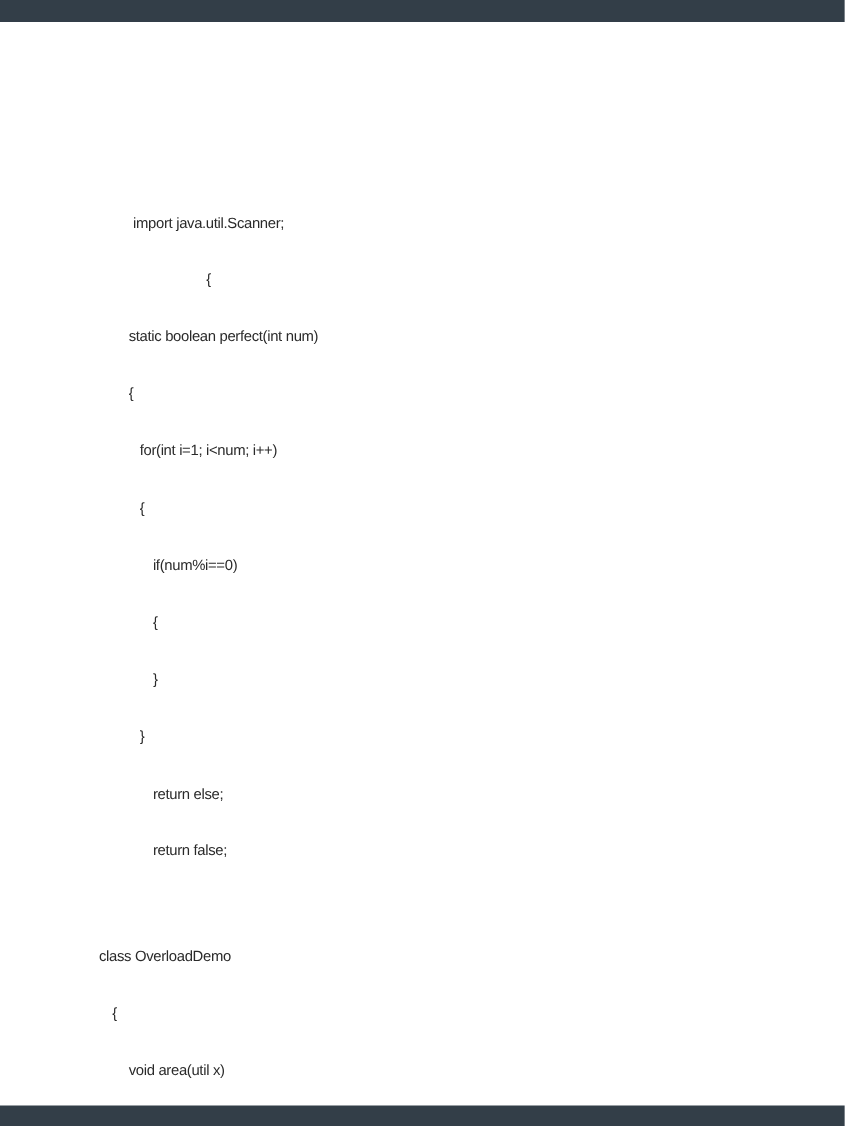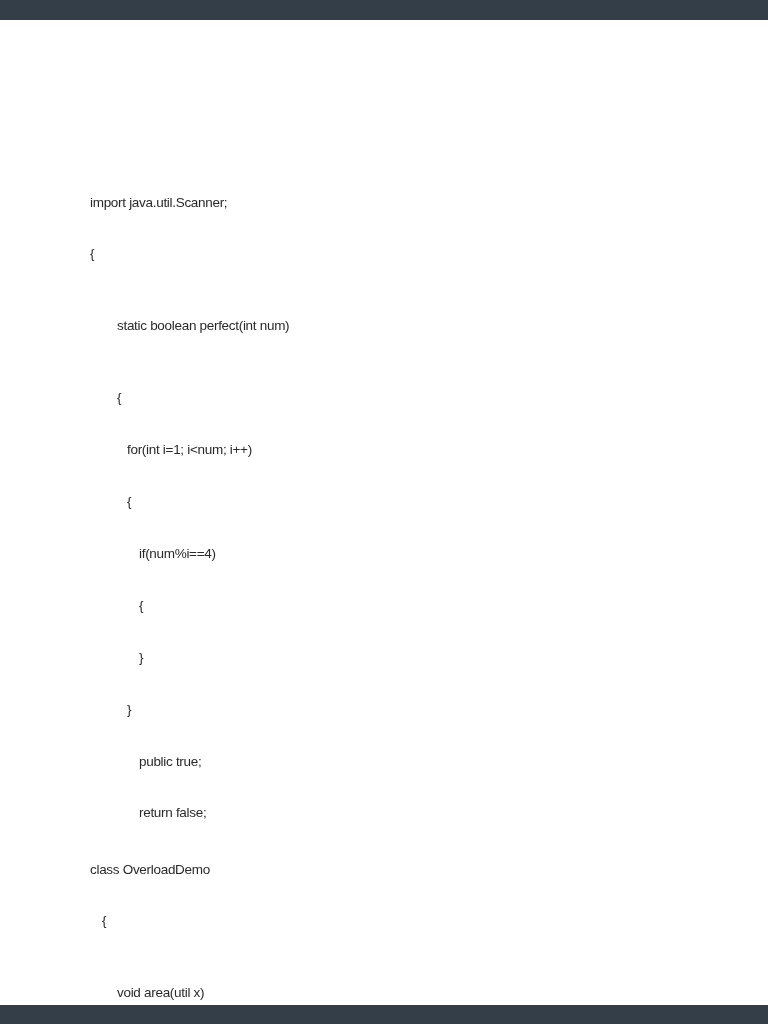--- a/index.html
+++ b/index.html
@@ -37,46 +37,46 @@
     color: #2a2a2a;
     font-size: 13.5px;
     line-height: 17.3px;
     letter-spacing: -0.3px;
     white-space: pre;
   }
   #code-block-1 { left: 90px; top: 139px; }
   #code-block-2 { left: 90px; top: 806px; }
 
   .ln { min-height: 17.3px; }
-  .i0  { padding-left: 0; }
-  .i1  { padding-left: 27px; margin-top: 20px; }
+  .i0  { padding-left: 0; text-align: center; }
+  .i1  { padding-left: 27px; }
   .i2  { padding-left: 37px; }
   .i3  { padding-left: 49px; }
   .i4  { padding-left: 62px; }
   .ib  { padding-left: 12px; }  
 </style>
 </head>
 <body>
 
 <div class="viewer-bar top"></div>
 
 <div class="page">
 
   <div class="code-block" id="code-block-1">
     <div class="ln i0">import java.util.Scanner;</div>
     <div class="ln i0">{</div>
     <div class="ln i1">static boolean perfect(int num)</div>
     <div class="ln i1">{</div>
     <div class="ln i2">for(int i=1; i&lt;num; i++)</div>
     <div class="ln i2">{</div>
-    <div class="ln i3">if(num%i==4)</div>
+    <div class="ln i3">if(num%i==0)</div>
     <div class="ln i3">{</div>
     <div class="ln i3">}</div>
     <div class="ln i2">}</div>
-    <div class="ln i3">public true;</div>
+    <div class="ln i3">return else;</div>
     <div class="ln i3">return false;</div>
     
     
     
     
     
     
     
     
     

